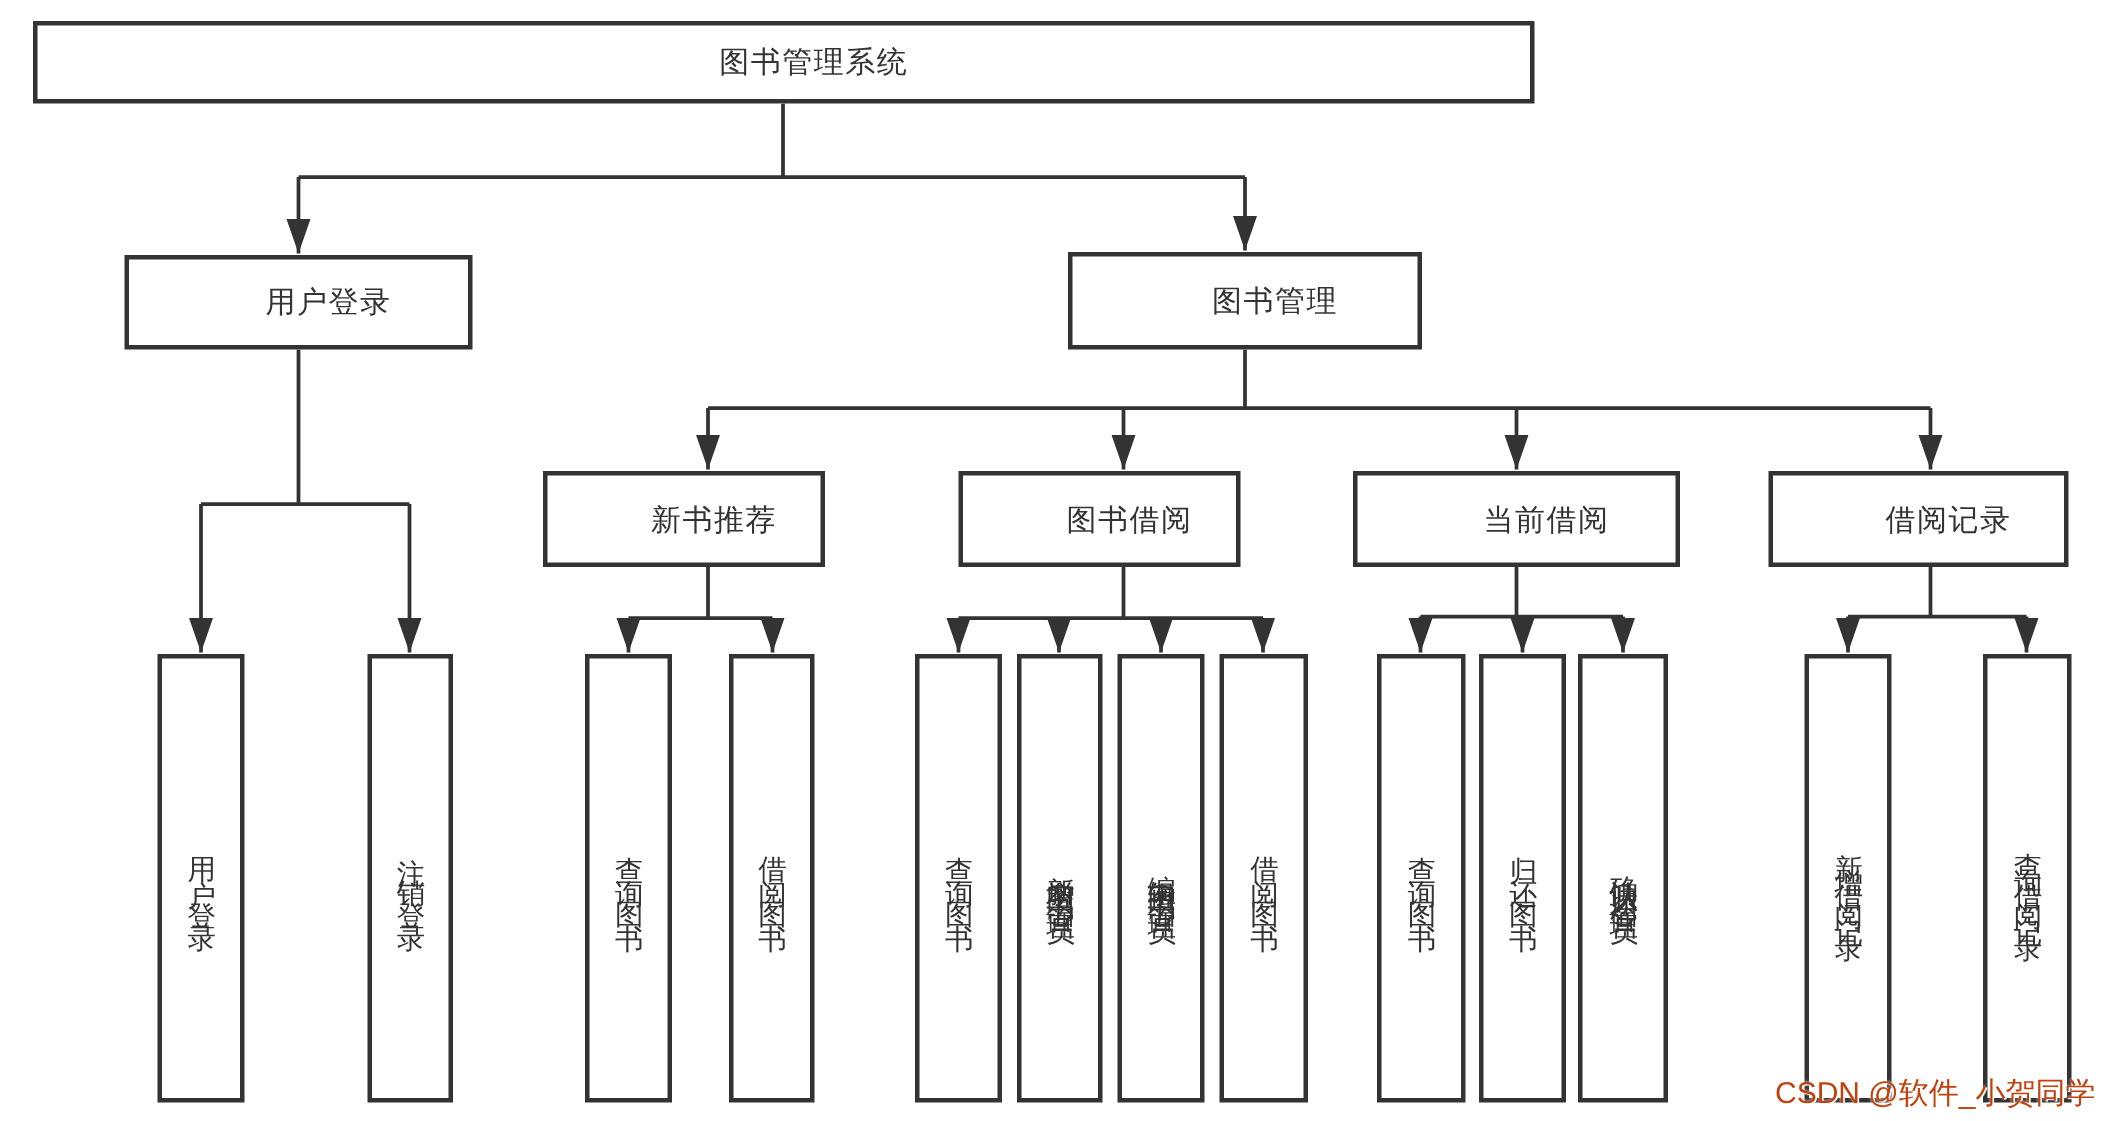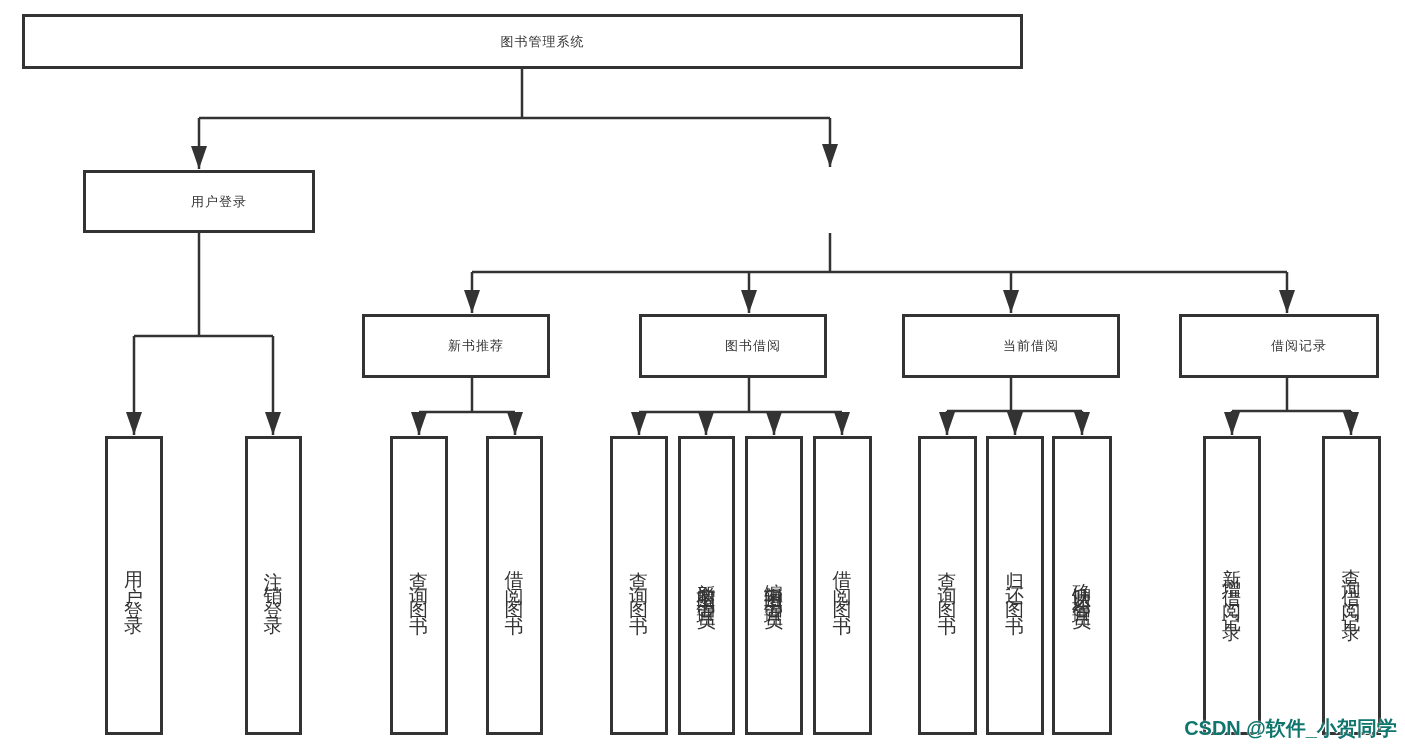--- a/index.html
+++ b/index.html
@@ -27,21 +27,21 @@
     position: absolute;
     box-sizing: border-box;
     border: 3px solid #333333;
     background: #ffffff;
     display: flex;
     align-items: center;
     justify-content: center;
     color: #333333;
   }
   .box .label {
-    font-size: 13px;
+    font-size: 20px;
     letter-spacing: 1px;
     white-space: nowrap;
     padding-left: 40px;
   }
   .root-box    { left: 22px;  top: 14px;  width: 1001px; height: 55px; }
   .l2a         { left: 83px;  top: 170px; width: 232px;  height: 63px; }
   .l2b         { left: 712px; top: 168px; width: 236px;  height: 65px; }
   .l3          { top: 314px;  height: 64px; width: 188px; }
   .l3a { left: 362px; }
   .l3b { left: 639px; }
@@ -81,25 +81,24 @@
   .lf9  { left: 918px; width: 59px; }
   .lf10 { left: 986px; }
   .lf11 { left: 1052px; width: 60px; }
   .lf12 { left: 1203px; }
   .lf13 { left: 1322px; width: 59px; }
   .watermark {
     position: absolute;
     right: 8px;
     bottom: 5px;
     font-size: 20px;
-    color: #0f766e;
+    color: #c2410c;
     text-shadow: 0 0 2px #ffffff, 1px 1px 0 #ffffff;
     white-space: nowrap;
     z-index: 5;
-    font-weight: bold;
   }
 </style>
 </head>
 <body>
 
 <div class="canvas">
 
   <svg class="connectors" viewBox="0 0 1405 747" xmlns="http://www.w3.org/2000/svg">
     <defs>
       <marker id="arrow" markerUnits="userSpaceOnUse" markerWidth="24" markerHeight="18" refX="23" refY="8" orient="auto">
@@ -150,20 +149,23 @@
     </g>
   </svg>
 
   <div class="box root-box">
     <span class="label">图书管理系统</span>
   </div>
 
   <div class="box l2a">
     <span class="label">用户登录</span>
   </div>
+  <div class="box l2b">
+    <span class="label">图书管理</span>
+  </div>
 
   <div class="box l3 l3a">
     <span class="label">新书推荐</span>
   </div>
   <div class="box l3 l3c">
     <span class="label">当前借阅</span>
   </div>
   <div class="box l3 l3b">
     <span class="label">图书借阅</span>
   </div>

